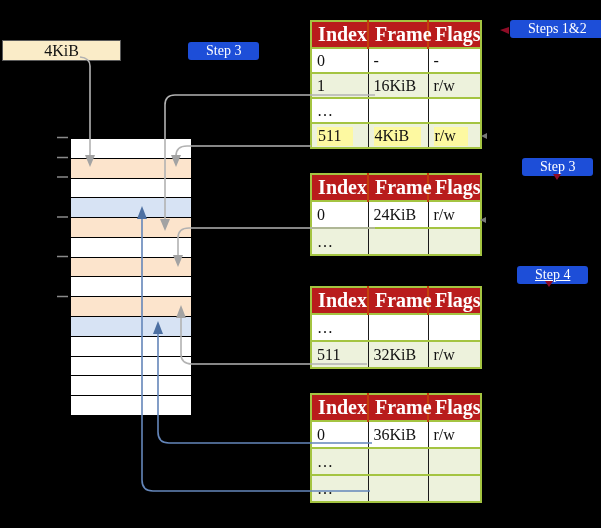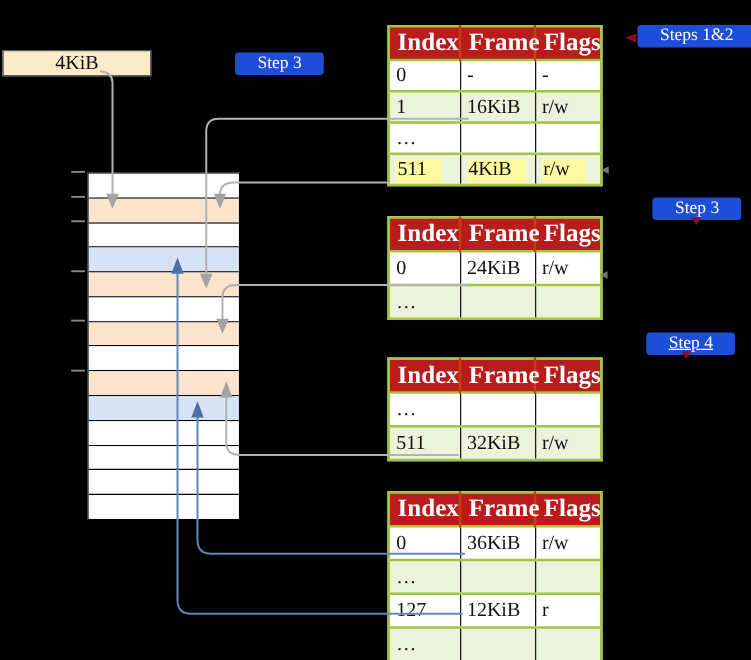--- a/index.html
+++ b/index.html
@@ -208,25 +208,20 @@
       <tr>
         <td>0</td>
         <td>36KiB</td>
         <td>r/w</td>
       </tr>
       <tr class="tint">
         <td>…</td>
         <td></td>
         <td></td>
       </tr>
-      <tr>
-        <td>127</td>
-        <td>12KiB</td>
-        <td>r</td>
-      </tr>
       <tr class="tint">
         <td>…</td>
         <td></td>
         <td></td>
       </tr>
     </tbody>
   </table>
 
   <svg class="overlay" width="601" height="528" viewBox="0 0 601 528">
     <g stroke="#b2b2b2" stroke-width="1.6" fill="none">

